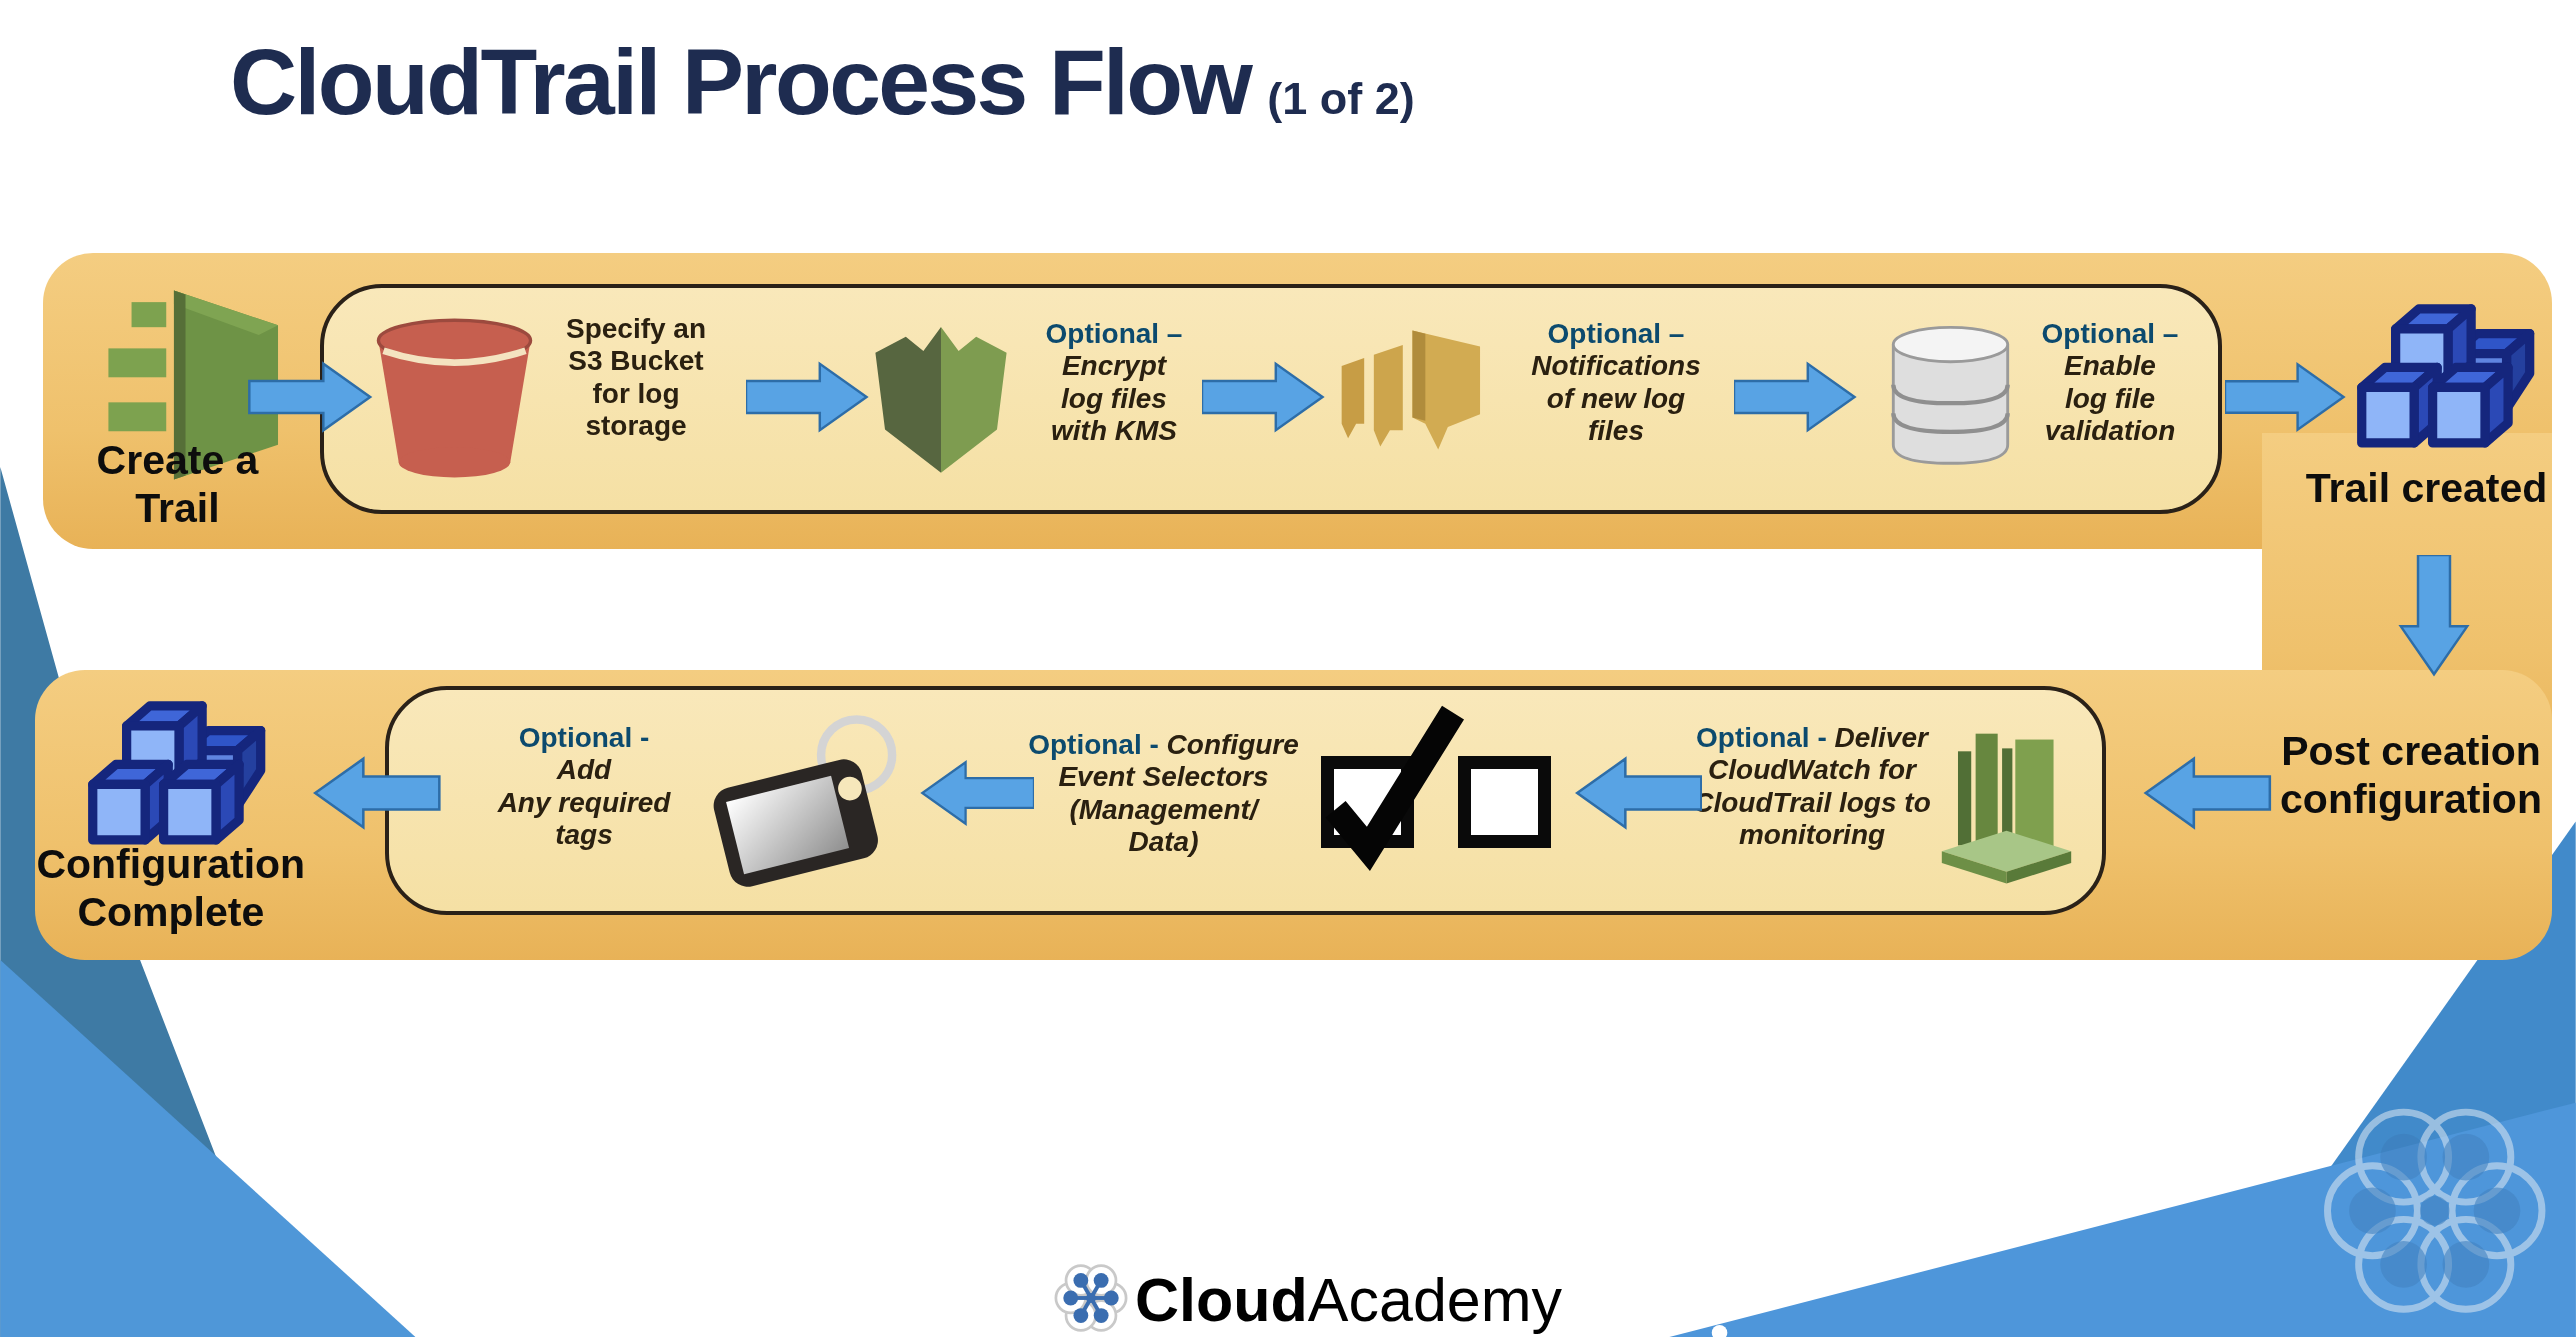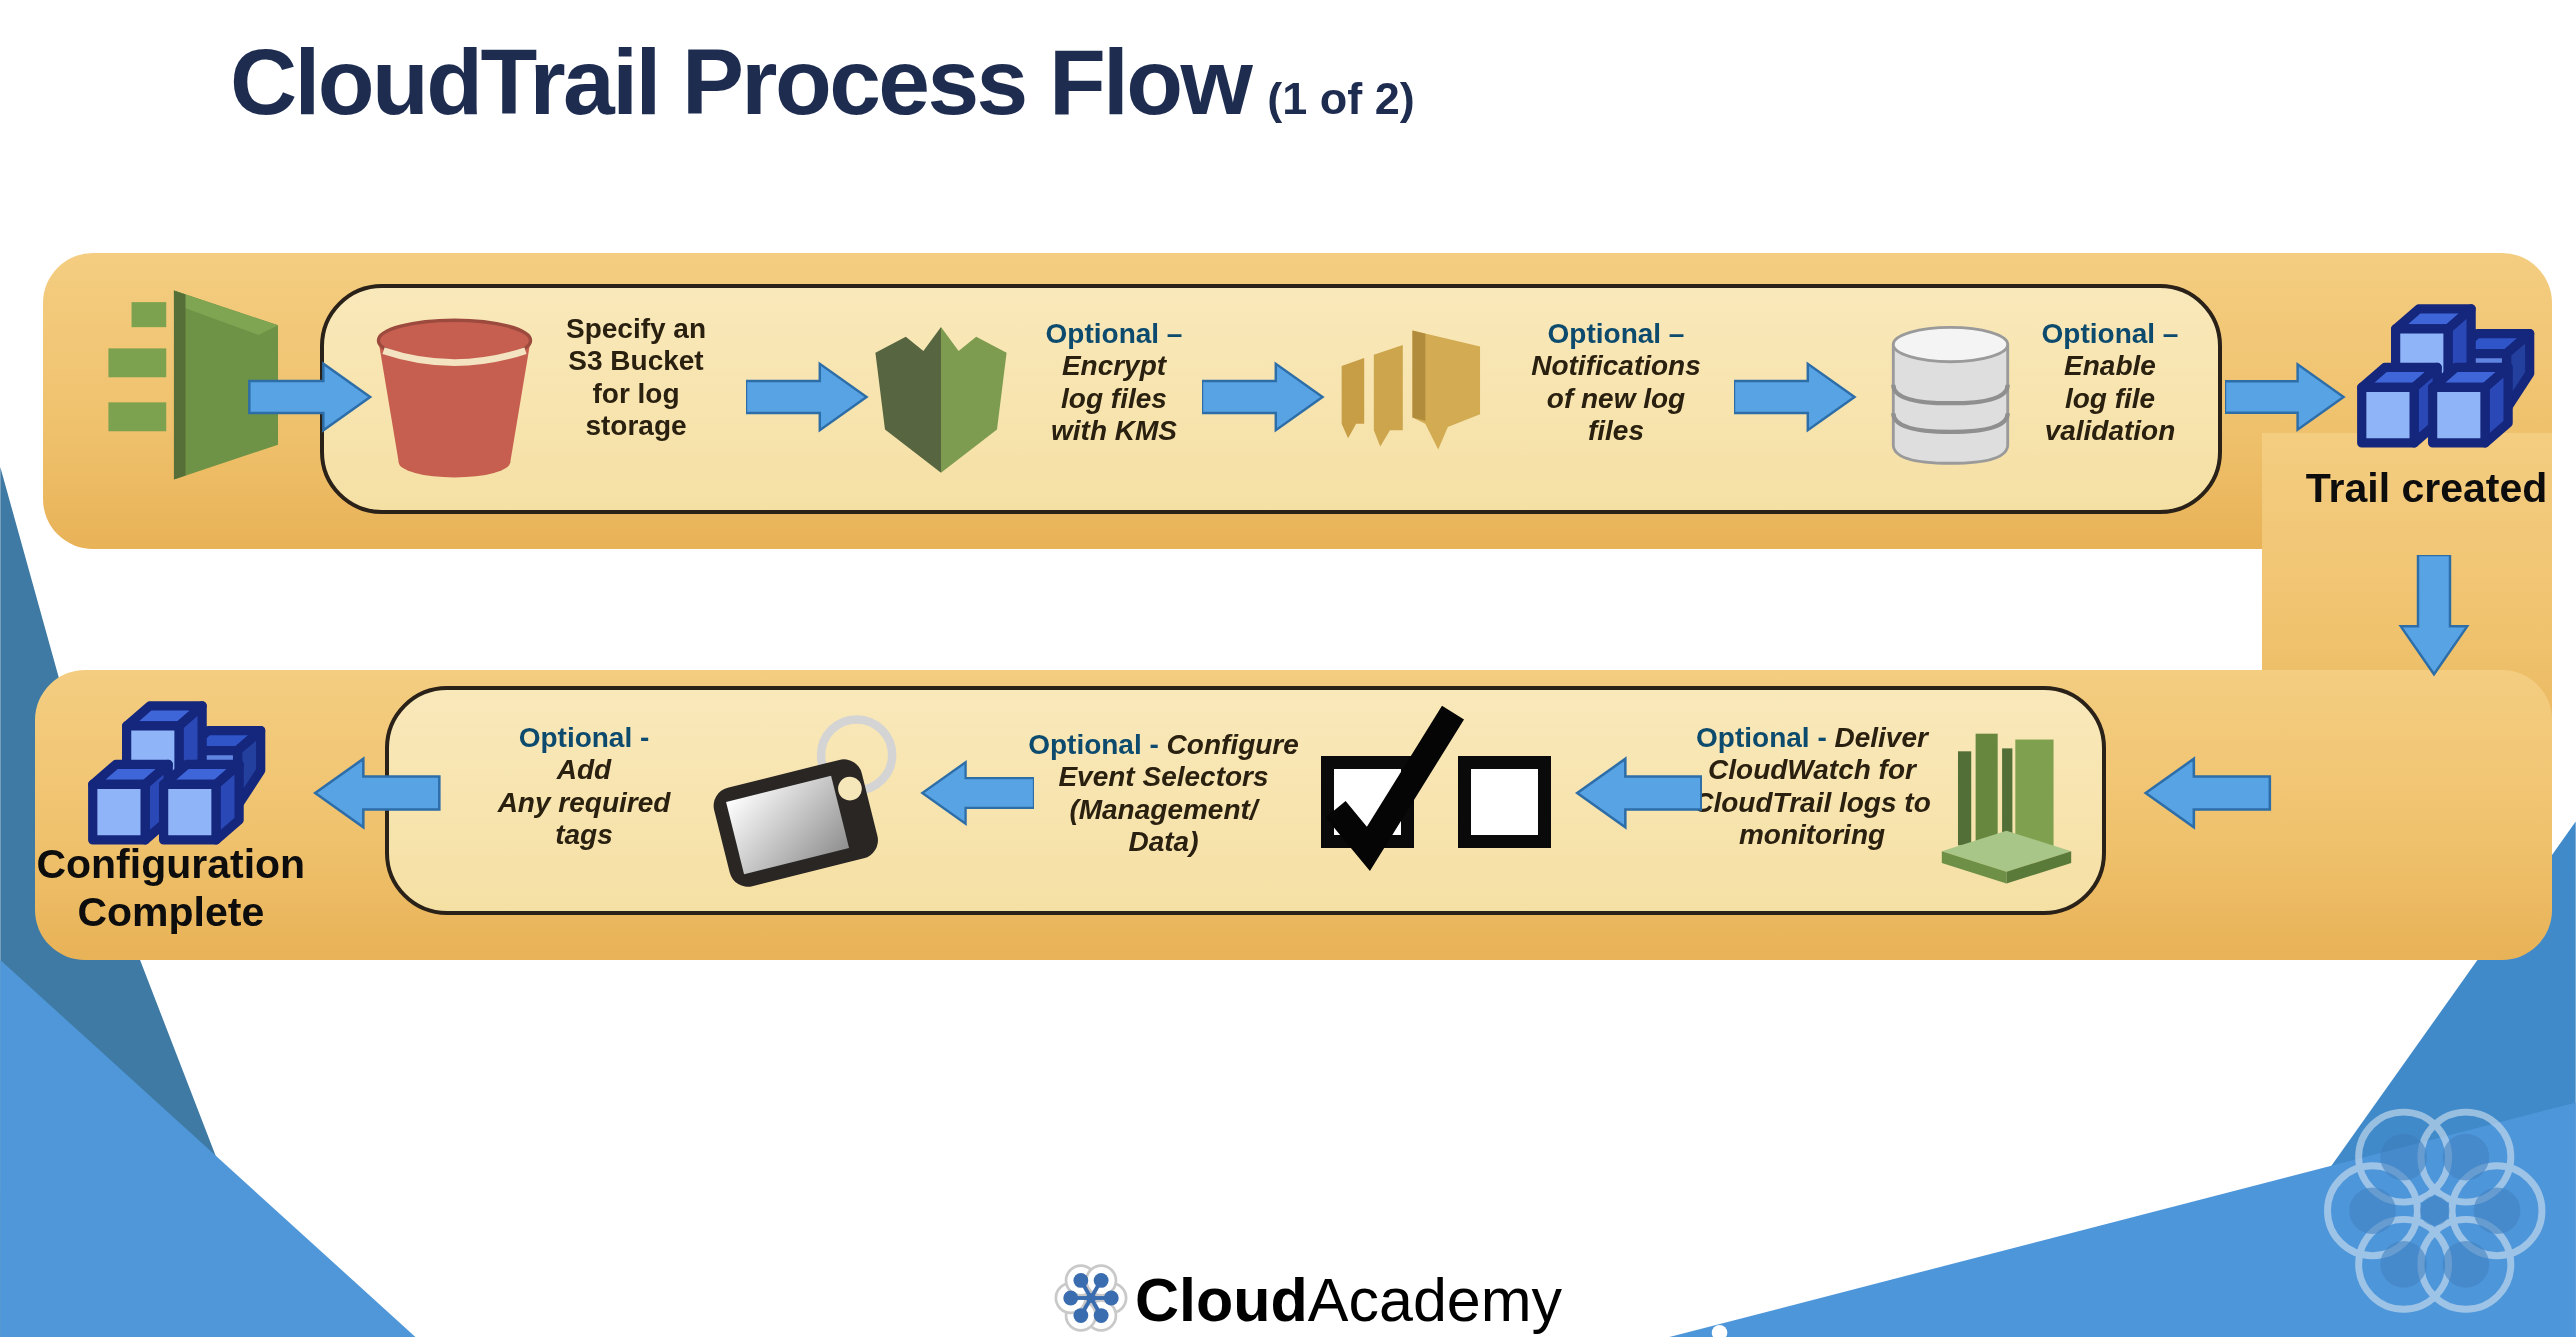--- a/index.html
+++ b/index.html
@@ -68,20 +68,24 @@
   <div class="panel" style="left:385px;top:686px;width:1713px;height:221px;"></div>
 
   <svg class="abs" style="left:91px;top:279px;" width="216" height="212" viewBox="0 0 110 110">
     <rect x="20" y="12" width="18" height="13" fill="#7da24f"></rect>
     <rect x="8" y="36" width="30" height="15" fill="#7da24f"></rect>
     <rect x="8" y="64" width="30" height="15" fill="#7da24f"></rect>
     <polygon points="42,6 96,24 96,86 42,104" fill="#6e9346"></polygon>
     <polygon points="42,6 96,24 86,29 42,13" fill="#7fa452"></polygon>
     <polygon points="42,6 48,8 48,102 42,104" fill="#566f38"></polygon>
   </svg>
+  <div class="node-label" style="left:39px;top:437px;width:277px;">
+    <div>Create a</div>
+    <div>Trail</div>
+  </div>
 
   <svg class="abs" style="left:247px;top:360px;" width="128" height="74" viewBox="0 0 100 60">
     <polygon points="0,17 60,17 60,3 98,30 60,57 60,43 0,43" fill="#58a3e4" stroke="#2d6da8" stroke-width="2"></polygon>
   </svg>
 
   <svg class="abs" style="left:370px;top:308px;" width="169" height="180" viewBox="0 0 100 100">
     <polygon points="5,16 95,16 83,88 17,88" fill="#c65f4f"></polygon>
     <ellipse cx="50" cy="88" rx="33" ry="9" fill="#c65f4f"></ellipse>
     <ellipse cx="50" cy="16" rx="45" ry="12" fill="#c65f4f" stroke="#9c4a3e" stroke-width="2"></ellipse>
     <path d="M8,22 Q50,36 92,22" stroke="#f4e3c0" stroke-width="4" fill="none"></path>
@@ -163,20 +167,24 @@
     </g>
   </svg>
   <div class="node-label" style="left:2284px;top:465px;width:285px;">
     <div>Trail created</div>
   </div>
 
   <svg class="abs" style="left:2394px;top:555px;" width="80" height="123" viewBox="0 0 60 100">
     <polygon points="17,0 43,0 43,58 57,58 30,97 3,58 17,58" fill="#58a3e4" stroke="#2d6da8" stroke-width="2"></polygon>
   </svg>
 
+  <div class="node-label" style="left:2253px;top:728px;width:316px;">
+    <div>Post creation</div>
+    <div>configuration</div>
+  </div>
 
   <svg class="abs" style="left:2112px;top:755px;" width="189" height="76" viewBox="0 0 100 60">
     <polygon points="100,17 40,17 40,3 2,30 40,57 40,43 100,43" fill="#58a3e4" stroke="#2d6da8" stroke-width="2"></polygon>
   </svg>
 
   <svg class="abs" style="left:1933px;top:702px;" width="147" height="203" viewBox="0 0 100 115">
     <rect x="17" y="22" width="9" height="64" fill="#516f36"></rect>
     <rect x="29" y="10" width="15" height="78" fill="#67873f"></rect>
     <rect x="47" y="20" width="7" height="66" fill="#516f36"></rect>
     <rect x="56" y="14" width="26" height="74" fill="#7fa04e"></rect>

